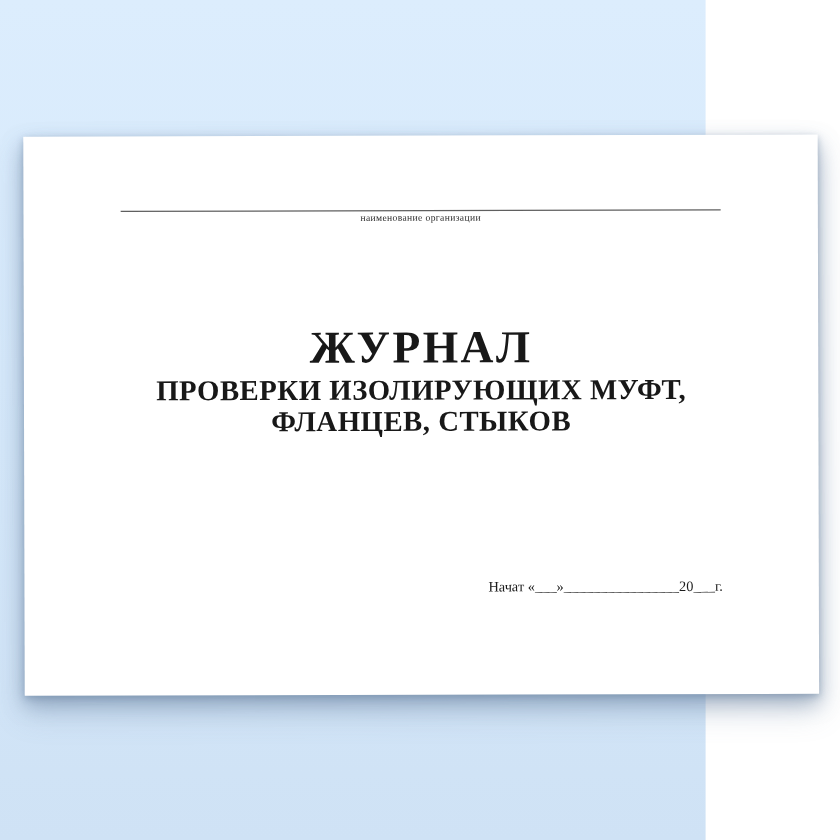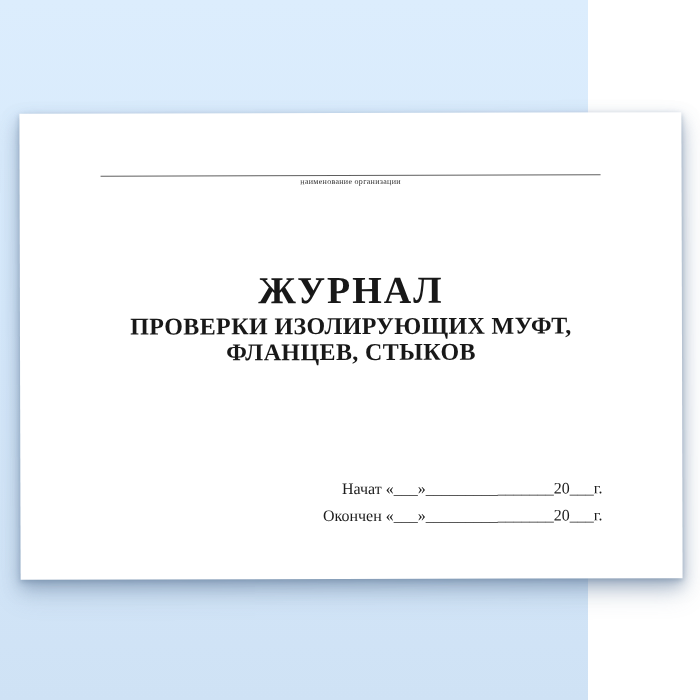--- a/index.html
+++ b/index.html
@@ -73,21 +73,21 @@
     letter-spacing: 0.4px;
     color: #181818;
   }
   .dates-block {
     position: absolute;
     top: 369px;
     right: 80px;
     text-align: right;
   }
   .date-row {
-    font-size: 16px;
+    font-size: 12px;
     line-height: 14px;
     white-space: nowrap;
     color: #1c1c1c;
   }
   .date-row + .date-row {
     margin-top: 13px;
   }
 </style>
 </head>
 <body>
@@ -103,17 +103,16 @@
     <div class="title-block">
       <h1 class="journal-title">ЖУРНАЛ</h1>
       <div class="journal-subtitle">
         <div class="sub-line">ПРОВЕРКИ ИЗОЛИРУЮЩИХ МУФТ,</div>
         <div class="sub-line">ФЛАНЦЕВ, СТЫКОВ</div>
       </div>
     </div>
 
     <div class="dates-block">
       <div class="date-row">Начат  «___»________________20___г.</div>
-      <div class="date-row">Окончен  «___»________________20___г.</div>
     </div>
 
   </div>
 </div>
 
 </body></html>

